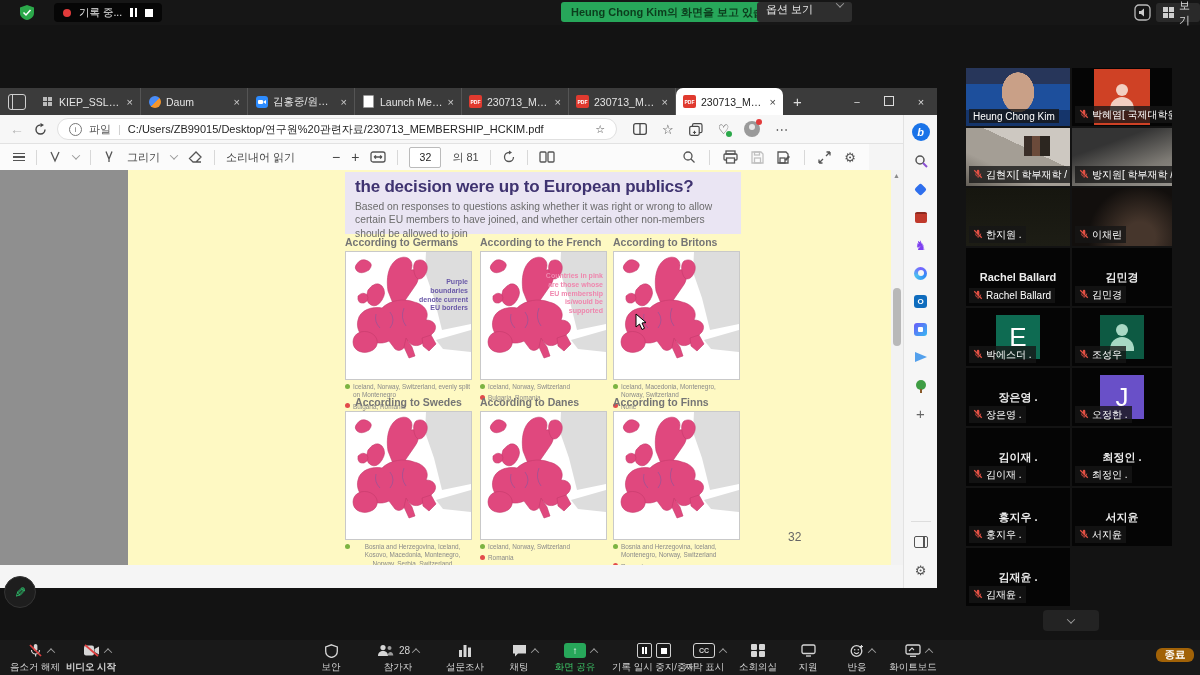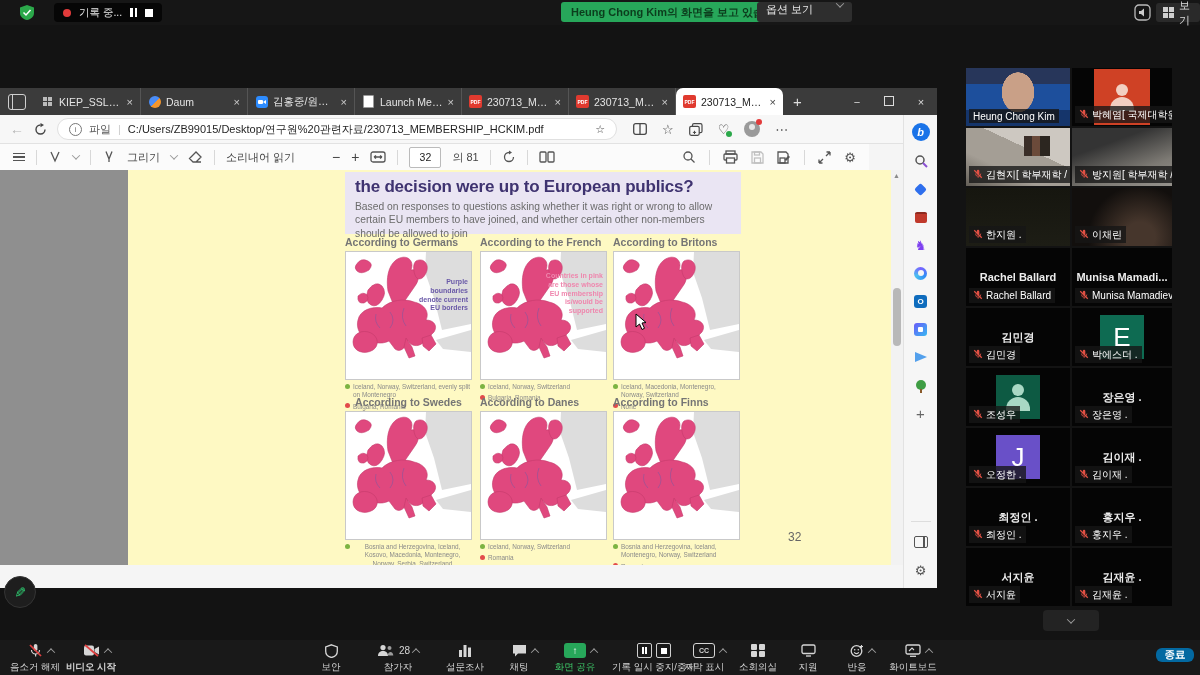--- a/index.html
+++ b/index.html
@@ -154,21 +154,21 @@
     display:flex;align-items:center;justify-content:center;font-weight:bold;}
   .cnt{font-size:10px;color:#d6d6d6;margin-left:2px;}
   .ccbox{width:20px;height:13px;border:1.3px solid #d6d6d6;border-radius:3px;color:#d6d6d6;font-size:7px;
     font-weight:bold;display:flex;align-items:center;justify-content:center;}
   .grid4{display:grid;grid-template-columns:6px 6px;gap:1.5px;}
   .grid4 i{width:6px;height:6px;background:#d6d6d6;border-radius:1px;}
   .recbtns{display:flex;gap:4px;}
   .rbox{width:13px;height:13px;border:1.3px solid #cfcfcf;border-radius:2px;display:flex;align-items:center;justify-content:center;gap:1.5px;}
   .rbox i.b{width:2px;height:7px;background:#fff;display:block;}
   .rbox i.s{width:6px;height:6px;background:#fff;display:block;}
-  #endbtn{position:absolute;left:1156px;top:8px;width:38px;height:14px;background:#0369a1;border-radius:6px;
+  #endbtn{position:absolute;left:1156px;top:8px;width:38px;height:14px;background:#a16207;border-radius:6px;
     color:#fff;font-size:10.5px;font-weight:bold;display:flex;align-items:center;justify-content:center;}
 </style>
 </head>
 <body>
 
 <div id="topbar">
   <svg id="shield" width="14" height="15" viewBox="0 0 14 15">
     <path d="M7 0 L14 2.5 V8 C14 12 10.5 14.3 7 15 C3.5 14.3 0 12 0 8 V2.5 Z" fill="#2ba84a"></path>
     <path d="M3.5 7.5 L6 10 L10.5 5" stroke="#fff" stroke-width="1.5" fill="none"></path>
   </svg>
@@ -707,34 +707,20 @@
     <rect x="4.6" y="1" width="3" height="5.6" rx="1.5" fill="#e05044"></rect>
     <path d="M3 5.5 a3.2 3.2 0 0 0 6.4 0" fill="none" stroke="#e05044" stroke-width="1"></path>
     <line x1="6.2" y1="8.8" x2="6.2" y2="10.6" stroke="#e05044" stroke-width="1"></line>
     <line x1="1.5" y1="1.5" x2="10.5" y2="10.5" stroke="#e05044" stroke-width="1.4"></line>
   </svg>
 </span>
         <span>Rachel Ballard</span>
       </div>
   </div>
   <div class="tile">
-    <div class="ctr">Munisa  Mamadi...</div>
-    <div class="tag">
-        <span>
-  <svg viewBox="0 0 12 12" width="10" height="10">
-    <rect x="4.6" y="1" width="3" height="5.6" rx="1.5" fill="#e05044"></rect>
-    <path d="M3 5.5 a3.2 3.2 0 0 0 6.4 0" fill="none" stroke="#e05044" stroke-width="1"></path>
-    <line x1="6.2" y1="8.8" x2="6.2" y2="10.6" stroke="#e05044" stroke-width="1"></line>
-    <line x1="1.5" y1="1.5" x2="10.5" y2="10.5" stroke="#e05044" stroke-width="1.4"></line>
-  </svg>
-</span>
-        <span>Munisa Mamadieva</span>
-      </div>
-  </div>
-  <div class="tile">
     <div class="ctr">김민경</div>
     <div class="tag">
         <span>
   <svg viewBox="0 0 12 12" width="10" height="10">
     <rect x="4.6" y="1" width="3" height="5.6" rx="1.5" fill="#e05044"></rect>
     <path d="M3 5.5 a3.2 3.2 0 0 0 6.4 0" fill="none" stroke="#e05044" stroke-width="1"></path>
     <line x1="6.2" y1="8.8" x2="6.2" y2="10.6" stroke="#e05044" stroke-width="1"></line>
     <line x1="1.5" y1="1.5" x2="10.5" y2="10.5" stroke="#e05044" stroke-width="1.4"></line>
   </svg>
 </span>

